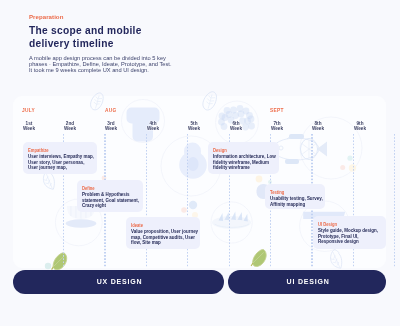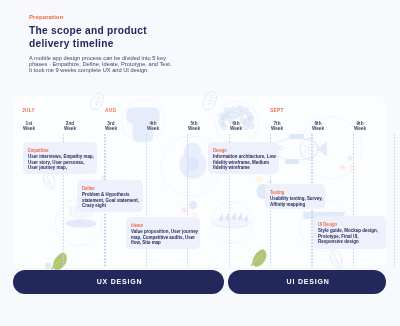--- a/index.html
+++ b/index.html
@@ -23,21 +23,21 @@
   .box .lbl { font-size:5.3px; font-weight:700; color:#ec6b4a; letter-spacing:0px; transform:scaleX(0.78); transform-origin:0 0; height:5.6px; line-height:5.6px; }
   .box .txt { font-size:6.2px; font-weight:600; color:#1f2452; line-height:5.6px; white-space:pre; letter-spacing:0px; transform:scaleX(0.72); transform-origin:0 0; }
 
   .btn { position:absolute; height:24.5px; background:#22275c; border-radius:12.5px; color:#fff; font-size:7.0px; font-weight:700; letter-spacing:0.8px; text-indent:2.6px; display:flex; align-items:center; justify-content:center; }
 </style>
 </head>
 <body>
 
 <div class="page">
   <div class="eyebrow">Preparation</div>
-  <div class="title">The scope and product
+  <div class="title">The scope and mobile
 delivery timeline</div>
   <div class="desc">A mobile app design process can be divided into 5 key
 phases ·  Empathize, Define, Ideate, Prototype, and Test.
 It took me 9 weeks complete  UX and UI design.</div>
 
   <div class="board">
     <svg class="deco" viewBox="0 0 373 172" width="373" height="172">
       <g fill="none" stroke="#f2f4fa" stroke-width="0.9">
         <circle cx="130" cy="25" r="21.5"></circle>
         <circle cx="178" cy="70" r="30"></circle>

